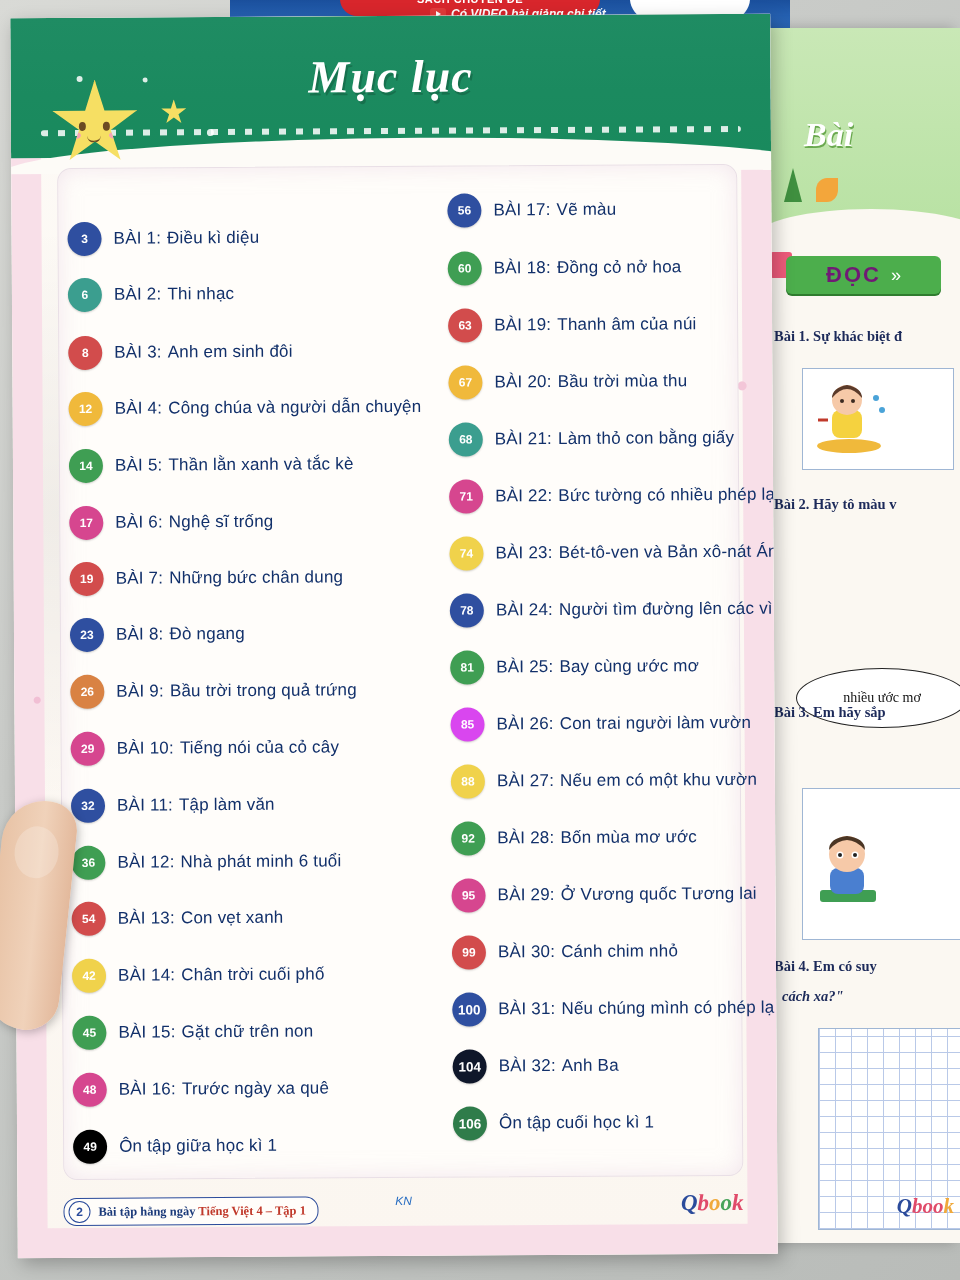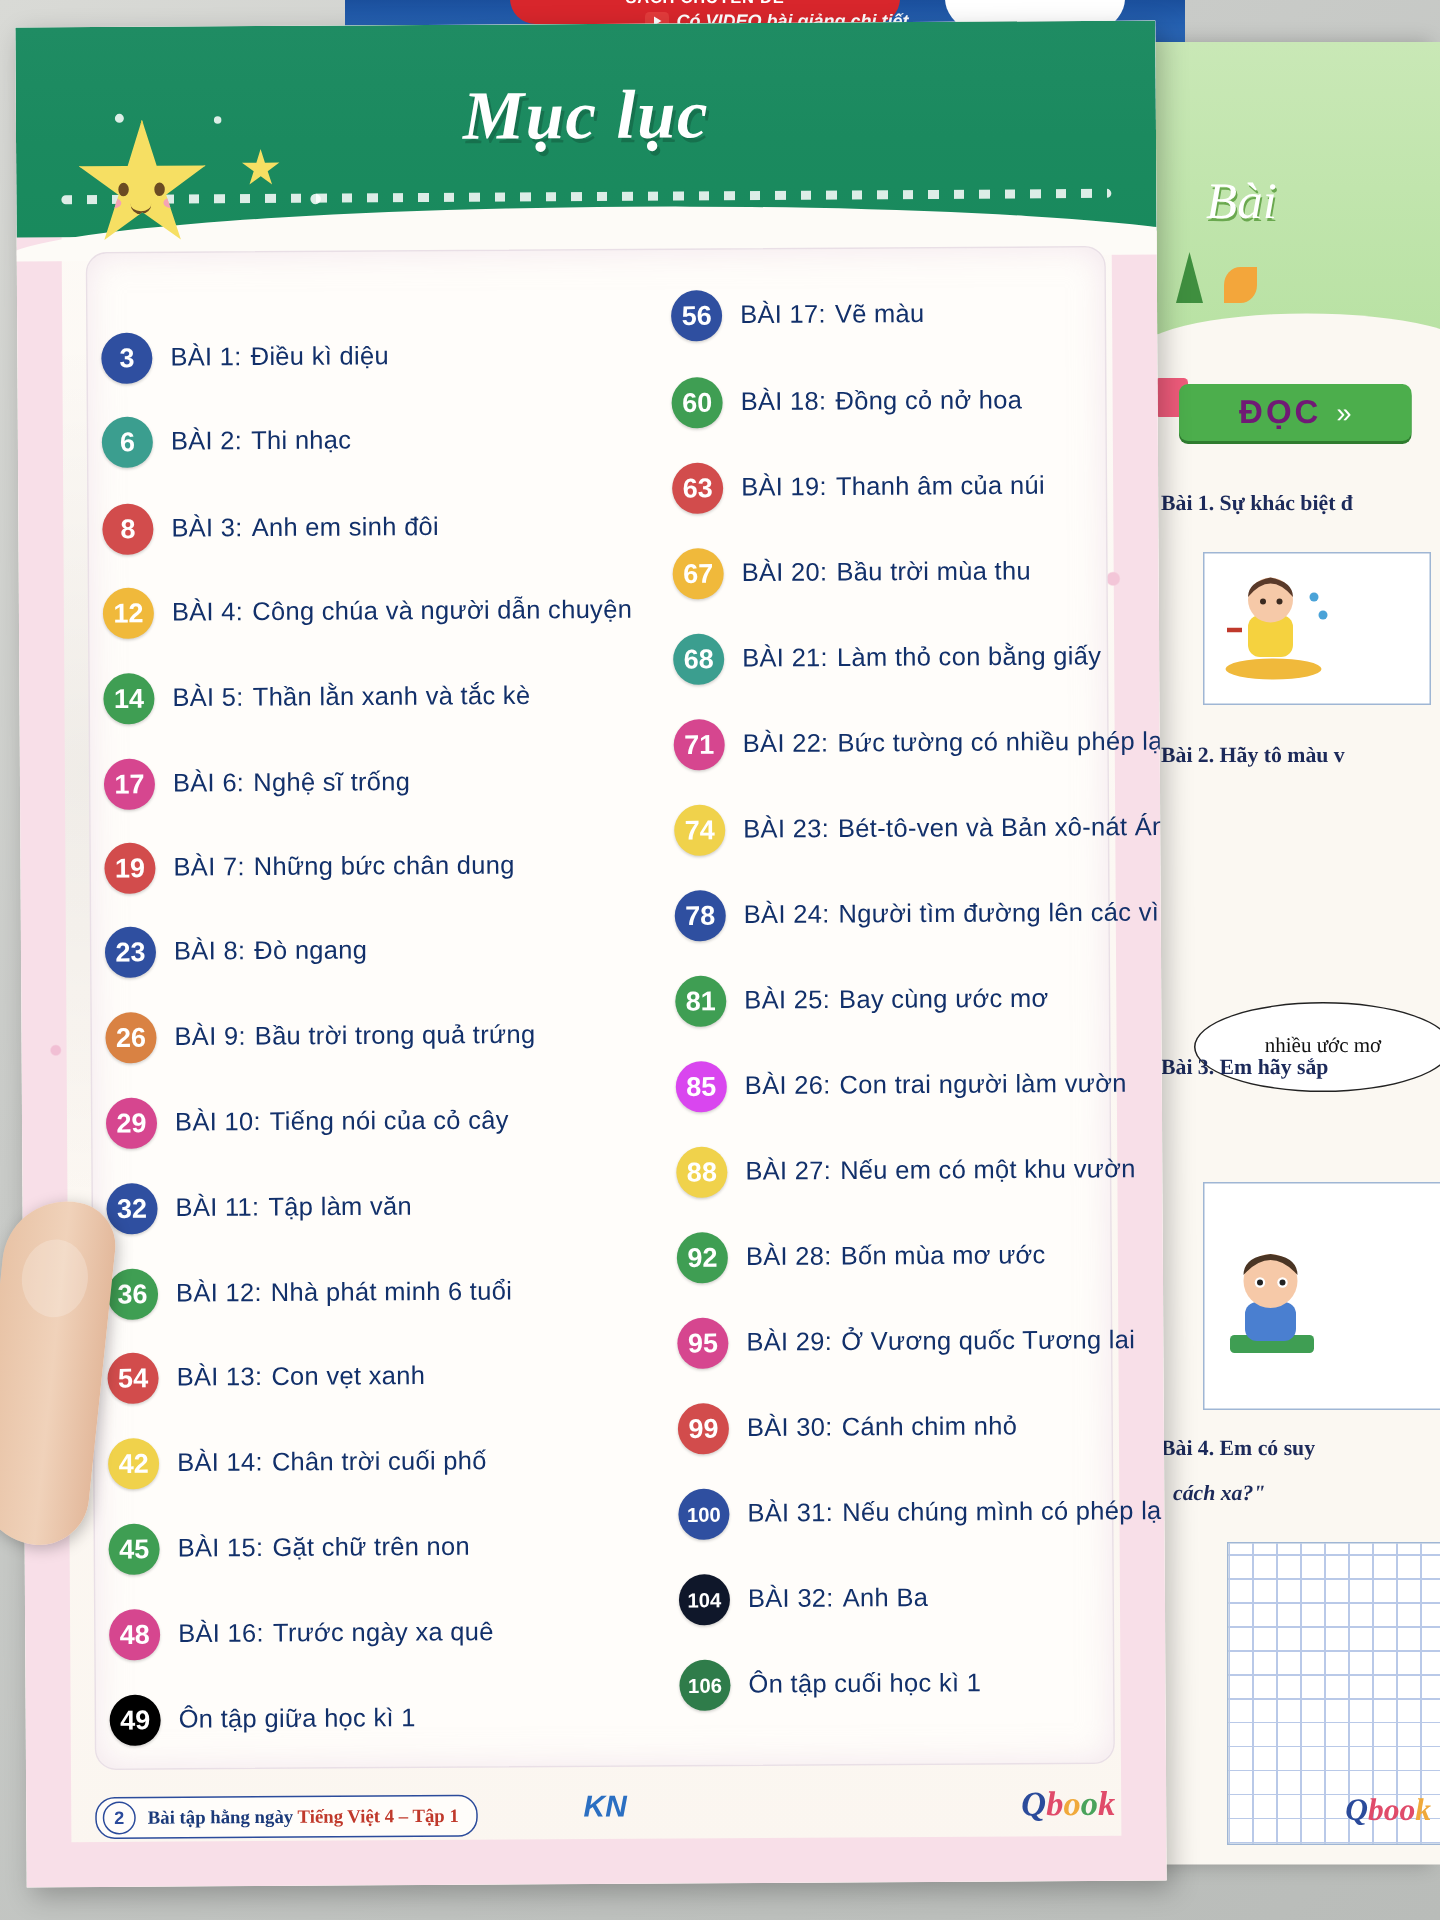--- a/index.html
+++ b/index.html
@@ -62,21 +62,21 @@
   .rp-green{
     position:absolute;left:0;top:0;width:194px;height:195px;
     background:linear-gradient(180deg,#c9e8b6 0%,#b9e2a4 100%);
   }
   .rp-green:after{
     content:"";position:absolute;left:-10px;bottom:-14px;width:230px;height:28px;
     background:#fbf8f2;border-radius:50% 50% 0 0 / 100% 100% 0 0;
   }
   .rp-bai{
     position:absolute;left:38px;top:88px;font-size:34px;font-style:italic;
-    color:#fff;font-family:"Liberation Serif",serif;font-weight:normal;
+    color:#fff;font-family:"Liberation Serif",serif;font-weight:bold;
     text-shadow:1px 2px 0 #6aa84f;
   }
   .rp-tree{
     position:absolute;left:18px;top:140px;width:18px;height:34px;
     background:#3f8f3f;clip-path:polygon(50% 0,100% 100%,0 100%);
   }
   .rp-leaf{
     position:absolute;left:50px;top:150px;width:22px;height:24px;border-radius:50% 0 50% 0;
     background:#f3a63b;
   }
@@ -199,21 +199,21 @@
   .toc{position:absolute;left:46px;top:180px;right:24px;bottom:80px;}
   .col{position:absolute;top:0;bottom:0;}
   .col.left{left:10px;width:380px;}
   .col.right{left:390px;width:345px;}
   .entry{
     position:absolute;display:flex;align-items:center;gap:12px;white-space:nowrap;
   }
   .badge{
     width:34px;height:34px;border-radius:50%;flex:0 0 34px;
     display:flex;align-items:center;justify-content:center;
-    color:#fff;font-weight:bold;font-size:18px;
+    color:#fff;font-weight:bold;font-size:12px;
     box-shadow:0 1px 2px rgba(0,0,0,.18);
     font-family:"Liberation Sans",sans-serif;
   }
   .badge.big{font-size:13.5px;}
   .lbl{
     font-size:17px;color:#12306a;letter-spacing:.2px;
     font-family:"Liberation Sans",sans-serif;
   }
   .lbl .bai{margin-right:6px;margin-top:28px;}
 
@@ -229,21 +229,21 @@
   .foot-pill .num{
     width:20px;height:20px;border-radius:50%;border:1px solid #2b4b9b;color:#2b4b9b;
     display:flex;align-items:center;justify-content:center;font-size:12px;font-weight:bold;
   }
   .foot-pill .txt{font-size:12.5px;color:#1b3a7a;font-weight:bold;font-family:"Liberation Serif",serif;}
   .foot-pill .txt .red{color:#c0392b;}
   .foot-kn{
     position:absolute;left:50%;transform:translateX(-50%);top:-2px;
     text-align:center;
   }
-  .foot-kn .mark{font-size:20px;font-weight:bold;color:#2b6fc2;font-style:italic;}
+  .foot-kn .mark{font-size:12px;font-weight:normal;color:#2b6fc2;font-style:italic;}
   .foot-qbook{
     position:absolute;right:0;top:-4px;font-size:23px;font-weight:bold;font-style:italic;
     color:#2b4b9b;font-family:"Liberation Serif",serif;
   }
   .foot-qbook .p{color:#e04b6a;} .foot-qbook .o{color:#f0a93b;} .foot-qbook .g{color:#49a35b;}
 
   
   .thumb{
     position:absolute;left:-6px;top:800px;width:74px;height:230px;
     background:linear-gradient(90deg,#e8c3a6 0%,#f0d2ba 55%,#e3b99c 100%);

